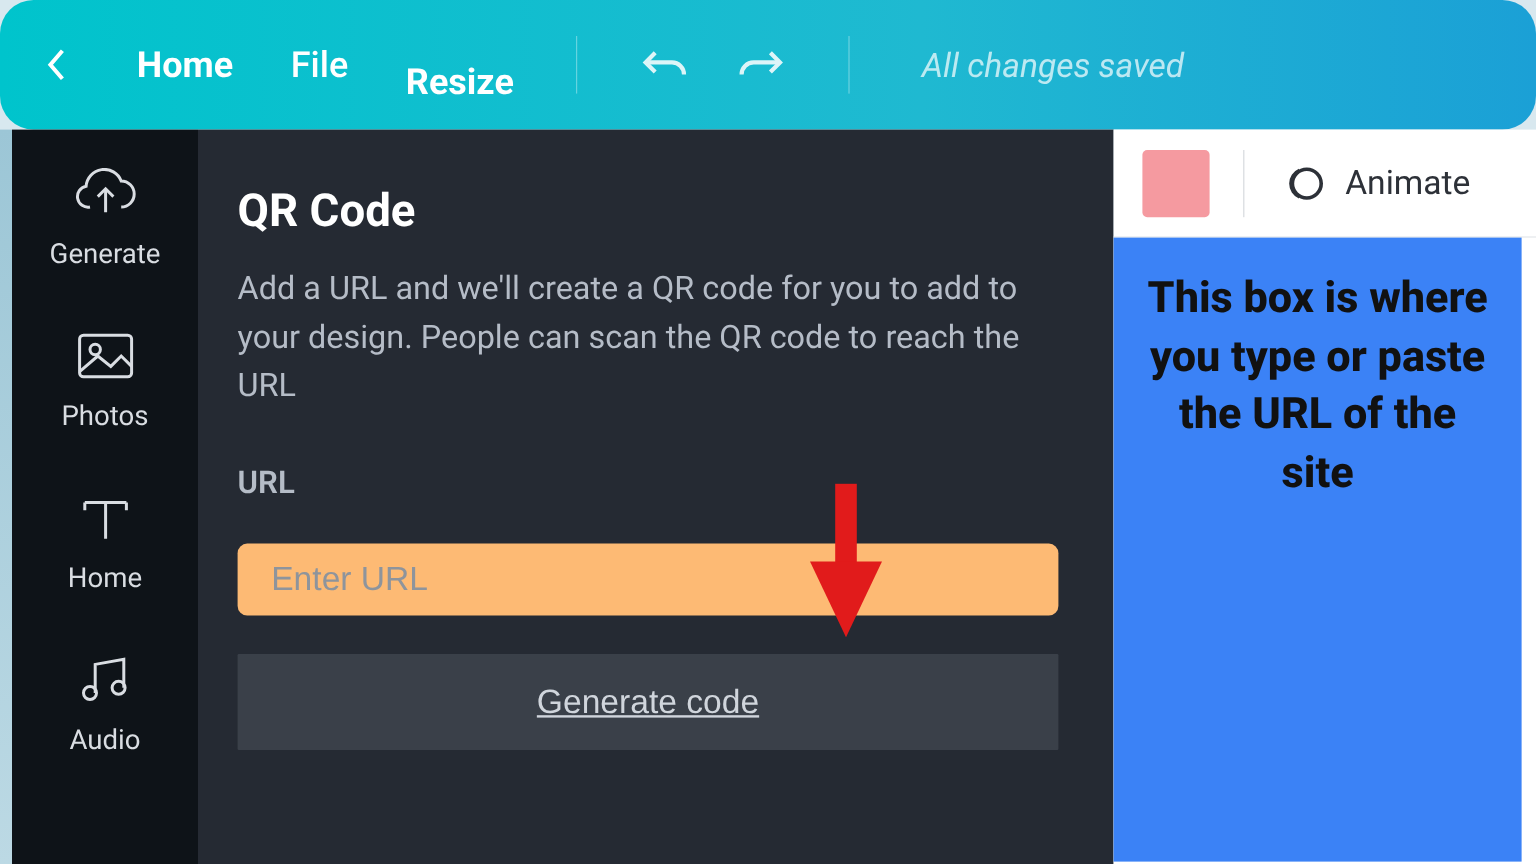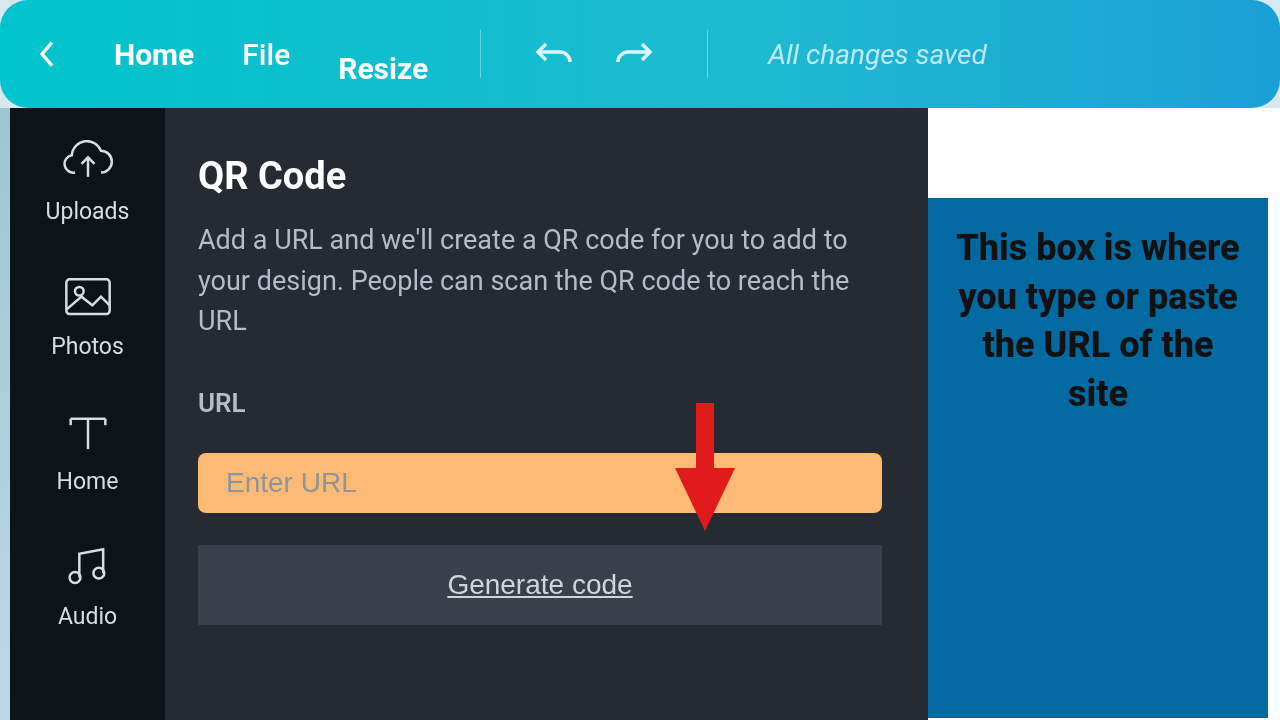--- a/index.html
+++ b/index.html
@@ -46,21 +46,21 @@
   .canvas-area { flex:1; background: #ffffff; position: relative; }
   .editbar { height: 90px; border-bottom: 1px solid #e3e6ea; display:flex; align-items:center; padding: 0 24px; gap: 22px; }
   .swatch { width: 56px; height: 56px; background: #f59aa0; border-radius: 4px; }
   .editbar-div { width: 1px; height: 56px; background: #d6dade; margin: 0 6px; }
   .animate-wrap { display:flex; align-items:center; gap: 16px; }
   .animate-icon { width: 40px; height: 40px; display:flex; align-items:center; justify-content:center; }
   .animate-icon svg { stroke: #2d3138; stroke-width: 3; fill: none; }
   .animate-label { font-size: 28px; color: #2d3138; }
   .note {
     position: absolute; top: 90px; left: 0; width: 340px; height: 520px;
-    background: #0369a1; padding: 26px 22px; 
+    background: #3b82f6; padding: 26px 22px; 
     font-size: 36px; font-weight: 800; color: #111; text-align: center; line-height: 1.35;
     display:flex; align-items:flex-start; justify-content:center;
   }
   .arrow {
     position: absolute; left: 505px; top: 295px; width: 70px; height: 130px; z-index: 5;
   }
   .arrow svg { width: 100%; height: 100%; }
   .panel-wrap { position: relative; padding-left: 33px; }
 </style>
 </head>
@@ -101,21 +101,21 @@
 
     <div class="sidebar">
       <div class="side-item">
         <div class="side-icon">
           <svg viewBox="0 0 48 40">
             <path d="M36 30a10 10 0 0 0 0-20 14 14 0 0 0-27 4 8 8 0 0 0 3 16"></path>
             <path d="M24 34 V16"></path>
             <path d="M18 22 L24 16 L30 22"></path>
           </svg>
         </div>
-        <div class="label">Uploads</div>
+        <div class="label">Generate</div>
       </div>
       <div class="side-item">
         <div class="side-icon">
           <svg viewBox="0 0 48 40">
             <rect x="4" y="4" width="40" height="32" rx="3"></rect>
             <circle cx="16" cy="15" r="4"></circle>
             <path d="M4 32 L18 20 L28 28 L36 20 L44 28"></path>
           </svg>
         </div>
         <div class="label">Photos</div>
@@ -152,19 +152,32 @@
 
       <div class="arrow">
         <svg viewBox="0 0 70 130">
           <rect x="26" y="0" width="18" height="70" fill="#e11b1b"></rect>
           <polygon points="5,65 65,65 35,128" fill="#e11b1b"></polygon>
         </svg>
       </div>
     </div>
 
     <div class="canvas-area">
+      <div class="editbar">
+        <div class="swatch"></div>
+        <div class="editbar-div"></div>
+        <div class="animate-wrap">
+          <div class="animate-icon">
+            <svg viewBox="0 0 40 40">
+              <circle cx="24" cy="20" r="12"></circle>
+              <path d="M18 9 A12 12 0 0 0 18 31"></path>
+            </svg>
+          </div>
+          <div class="animate-label">Animate</div>
+        </div>
+      </div>
       <div class="note">
         <span>This box is where you type or paste the URL of the site</span>
       </div>
     </div>
 
   </div>
 </div>
 
 </body></html>

